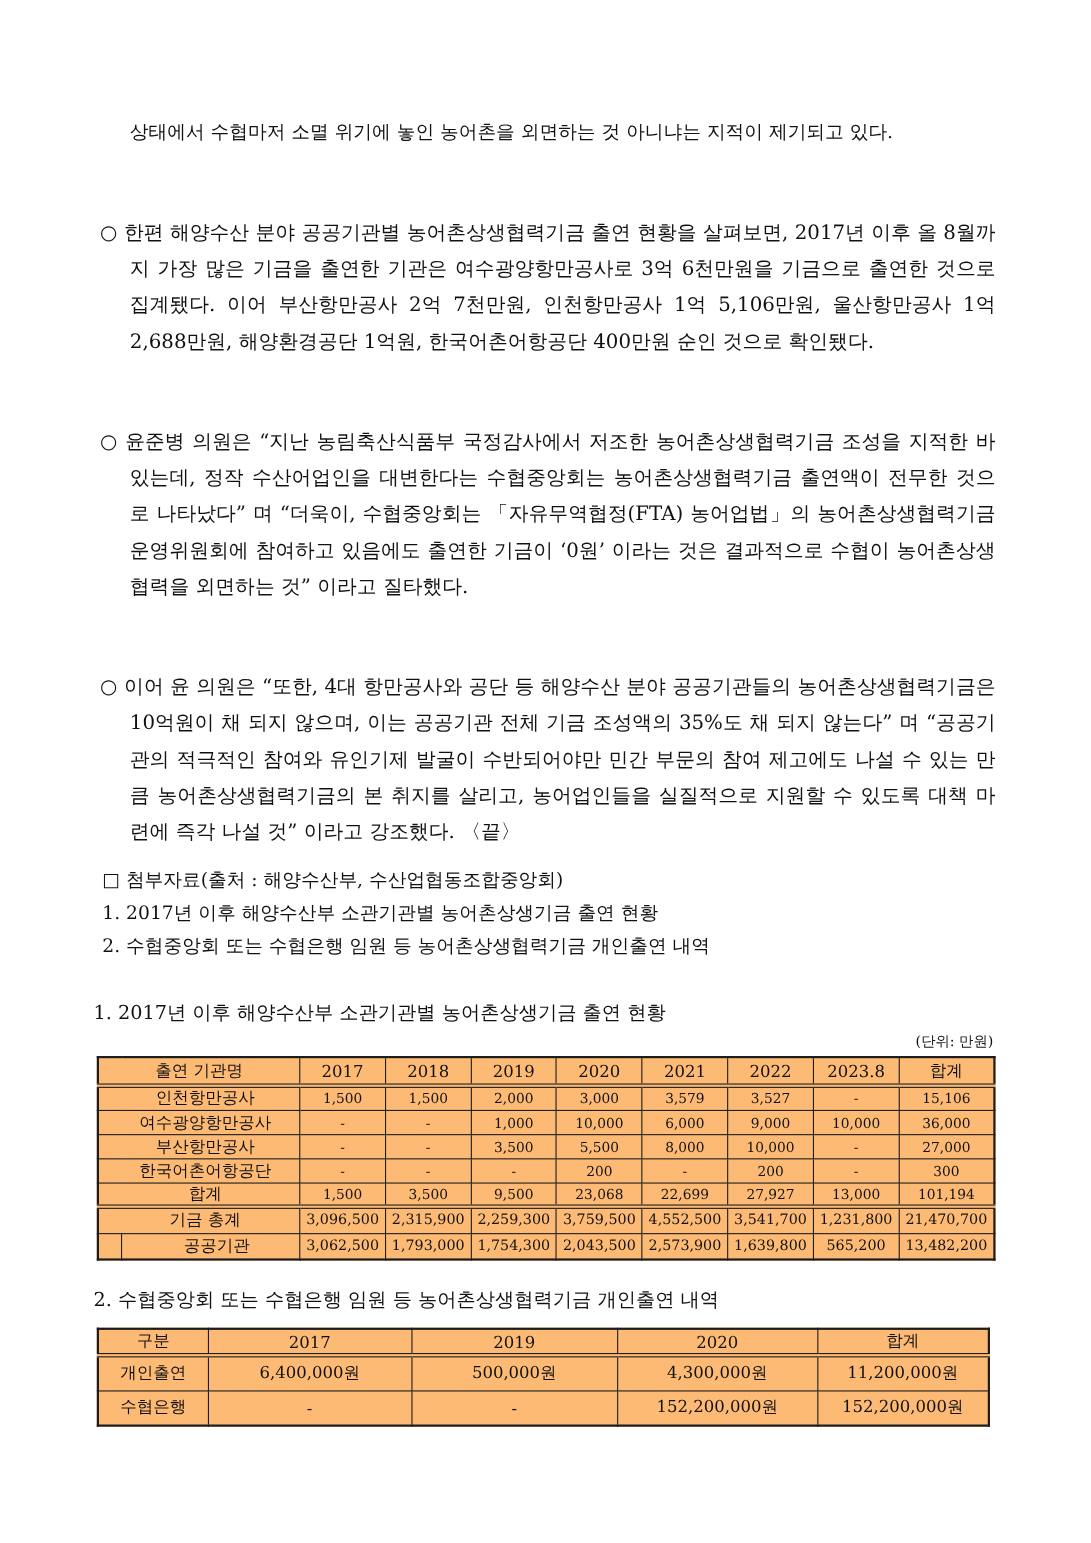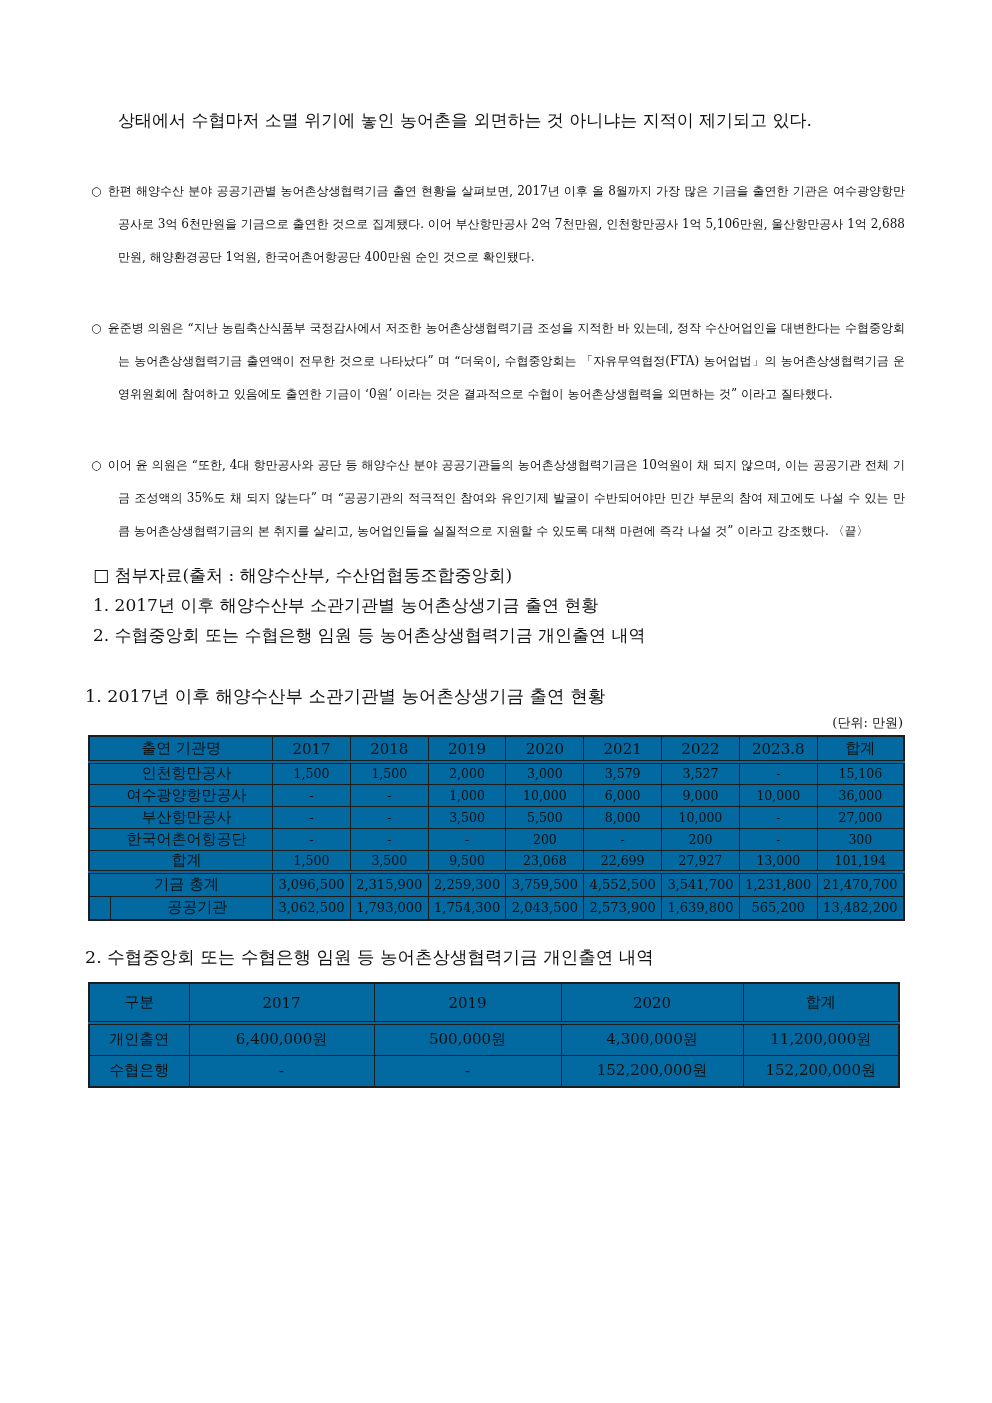--- a/index.html
+++ b/index.html
@@ -11,23 +11,23 @@
     overflow:hidden;
   }
   .page { width:992px; height:1403px; padding:104px 87px 0 85px; }
 
   
   .cont-line {
     font-size:17px; line-height:33px; text-align:justify;
     padding-left:33px;
   }
   .bullet-para {
-    font-size:12px; line-height:33px; text-align:justify;
+    font-size:18px; line-height:33px; text-align:justify;
     padding-left:33px; text-indent:-27px;
-    margin-top:38px;
+    margin-top:58px;
   }
   .bullet-para .bullet { margin-right:6px; }
 
   
   .attachment { margin-top:12px; }
   .attachment .att-line {
     font-size:17px; line-height:30px; padding-left:8px; text-align:left;
   }
 
   
@@ -36,38 +36,38 @@
   }
   .section-heading-2 {
     font-size:17.5px; line-height:33px; margin-top:20px; padding-left:0;
   }
 
   .unit-label {
     font-size:13px; line-height:20px; text-align:right; padding-right:2px;
   }
 
   
-  table { border-collapse:collapse; table-layout:fixed; background:#0369a1; }
+  table { border-collapse:collapse; table-layout:fixed; background:#fdba74; }
   .tbl { border:2px solid #1d1d1d; margin-left:3px; margin-top:2px; }
   .tbl th, .tbl td {
     border:1px solid #1d1d1d; text-align:center; vertical-align:middle;
     overflow:hidden; white-space:nowrap; font-weight:normal; padding:0 2px;
   }
   
   #table1 th { height:26px; font-size:15px; border-bottom:4px double #1d1d1d; }
   #table1 td { height:22px; font-size:12.5px; }
   #table1 td.row-label { font-size:15px;padding-left:13px; }
   #table1 tr.grand td { border-top:4px double #1d1d1d; }
   #table1 tr.grand td, #table1 tr.indent td { font-size:13px; height:24px; }
   #table1 tr.grand td.row-label, #table1 tr.indent td.row-label { font-size:15px; }
   #table1 td.spacer { padding:0; }
 
   
   #table2 { margin-top:8px; }
-  #table2 th { height:40px; font-size:15px; border-bottom:4px double #1d1d1d; }
+  #table2 th { height:24px; font-size:15px; border-bottom:4px double #1d1d1d; }
   #table2 td { height:32px; font-size:15px; }
 </style>
 </head>
 <body>
 
 <div class="page">
 
   <div class="cont-line">상태에서 수협마저 소멸 위기에 놓인 농어촌을 외면하는 것 아니냐는 지적이 제기되고 있다.</div>
 
   <div class="bullet-para"><span class="bullet">○</span><span>한편 해양수산 분야 공공기관별 농어촌상생협력기금 출연 현황을 살펴보면, 2017년 이후 올 8월까지 가장 많은 기금을 출연한 기관은 여수광양항만공사로 3억 6천만원을 기금으로 출연한 것으로 집계됐다. 이어 부산항만공사 2억 7천만원, 인천항만공사 1억 5,106만원, 울산항만공사 1억 2,688만원, 해양환경공단 1억원, 한국어촌어항공단 400만원 순인 것으로 확인됐다.</span></div>

